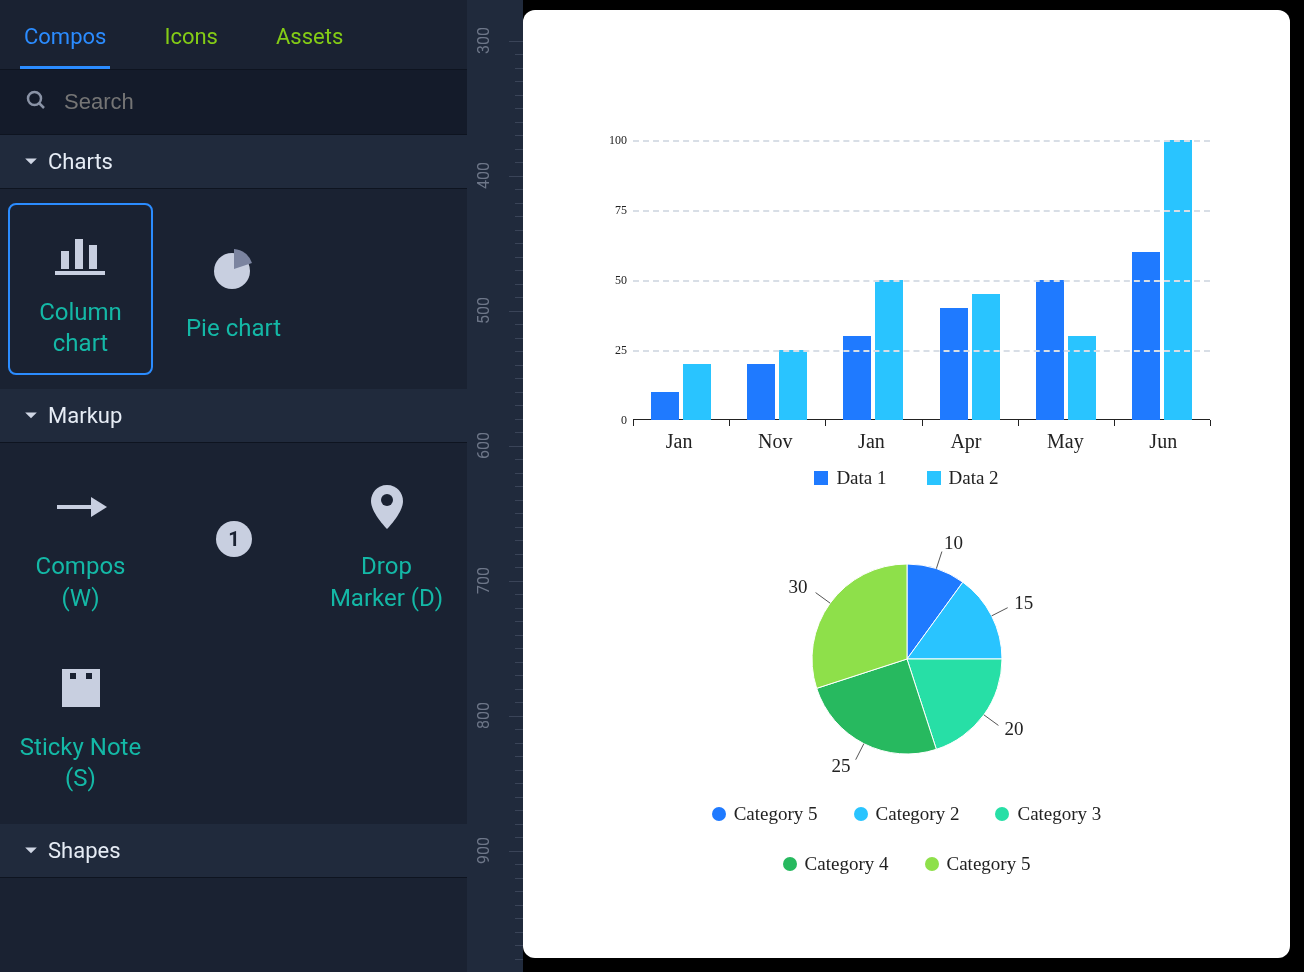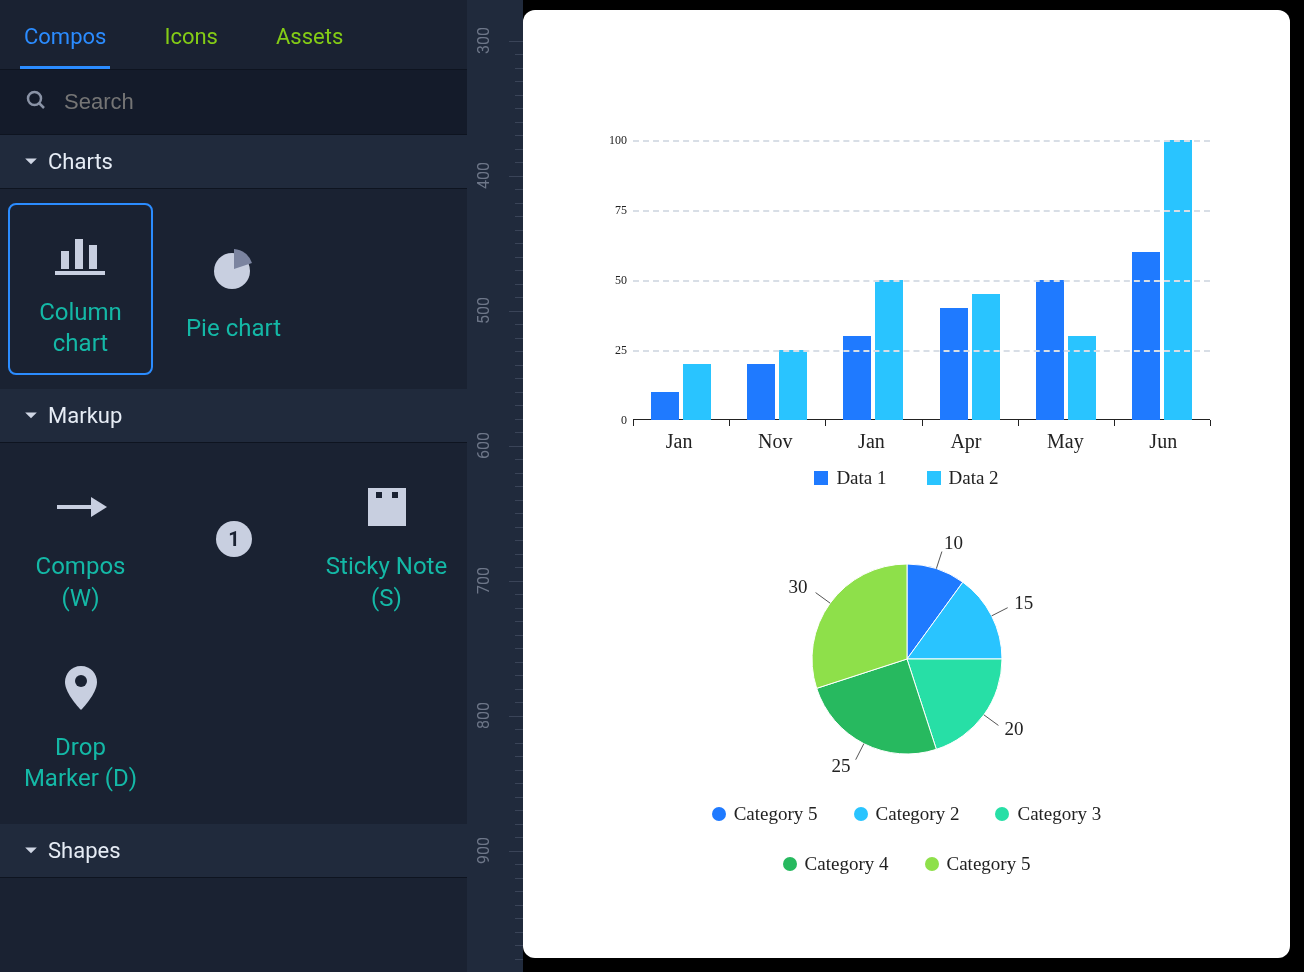--- a/index.html
+++ b/index.html
@@ -323,36 +323,36 @@
     <div class="item">
       <div class="item-icon">
         <svg width="40" height="40" viewBox="0 0 40 40">
           <circle cx="20" cy="20" r="18" fill="#c8cfe0"></circle>
           <text x="20" y="27" text-anchor="middle" font-size="20" font-weight="bold" fill="#1a2232">1</text>
         </svg>
       </div>
     </div>
     <div class="item">
       <div class="item-icon">
+        <svg width="36" height="48" viewBox="0 0 36 48">
+          <path d="M18 2 C8 2 2 10 2 18 C2 30 18 46 18 46 C18 46 34 30 34 18 C34 10 28 2 18 2 Z" fill="#c8cfe0"></path>
+          <circle cx="18" cy="17" r="6" fill="#1a2232"></circle>
+        </svg>
+      </div>
+      <div class="item-label">Drop Marker (D)</div>
+    </div>
+    <div class="item">
+      <div class="item-icon">
         <svg width="42" height="42" viewBox="0 0 42 42">
           <rect x="2" y="2" width="38" height="38" fill="#c8cfe0"></rect>
           <rect x="10" y="6" width="6" height="6" fill="#1a2232"></rect>
           <rect x="26" y="6" width="6" height="6" fill="#1a2232"></rect>
         </svg>
       </div>
       <div class="item-label">Sticky Note (S)</div>
-    </div>
-    <div class="item">
-      <div class="item-icon">
-        <svg width="36" height="48" viewBox="0 0 36 48">
-          <path d="M18 2 C8 2 2 10 2 18 C2 30 18 46 18 46 C18 46 34 30 34 18 C34 10 28 2 18 2 Z" fill="#c8cfe0"></path>
-          <circle cx="18" cy="17" r="6" fill="#1a2232"></circle>
-        </svg>
-      </div>
-      <div class="item-label">Drop Marker (D)</div>
     </div>
   </div>
 
   <div class="section-header">
     <span>
       <svg viewBox="0 0 12 12" fill="#cfd6e4">
           <path d="M1 3 L6 8 L11 3 Z"></path>
         </svg>
     </span>
     <span>Shapes</span>

